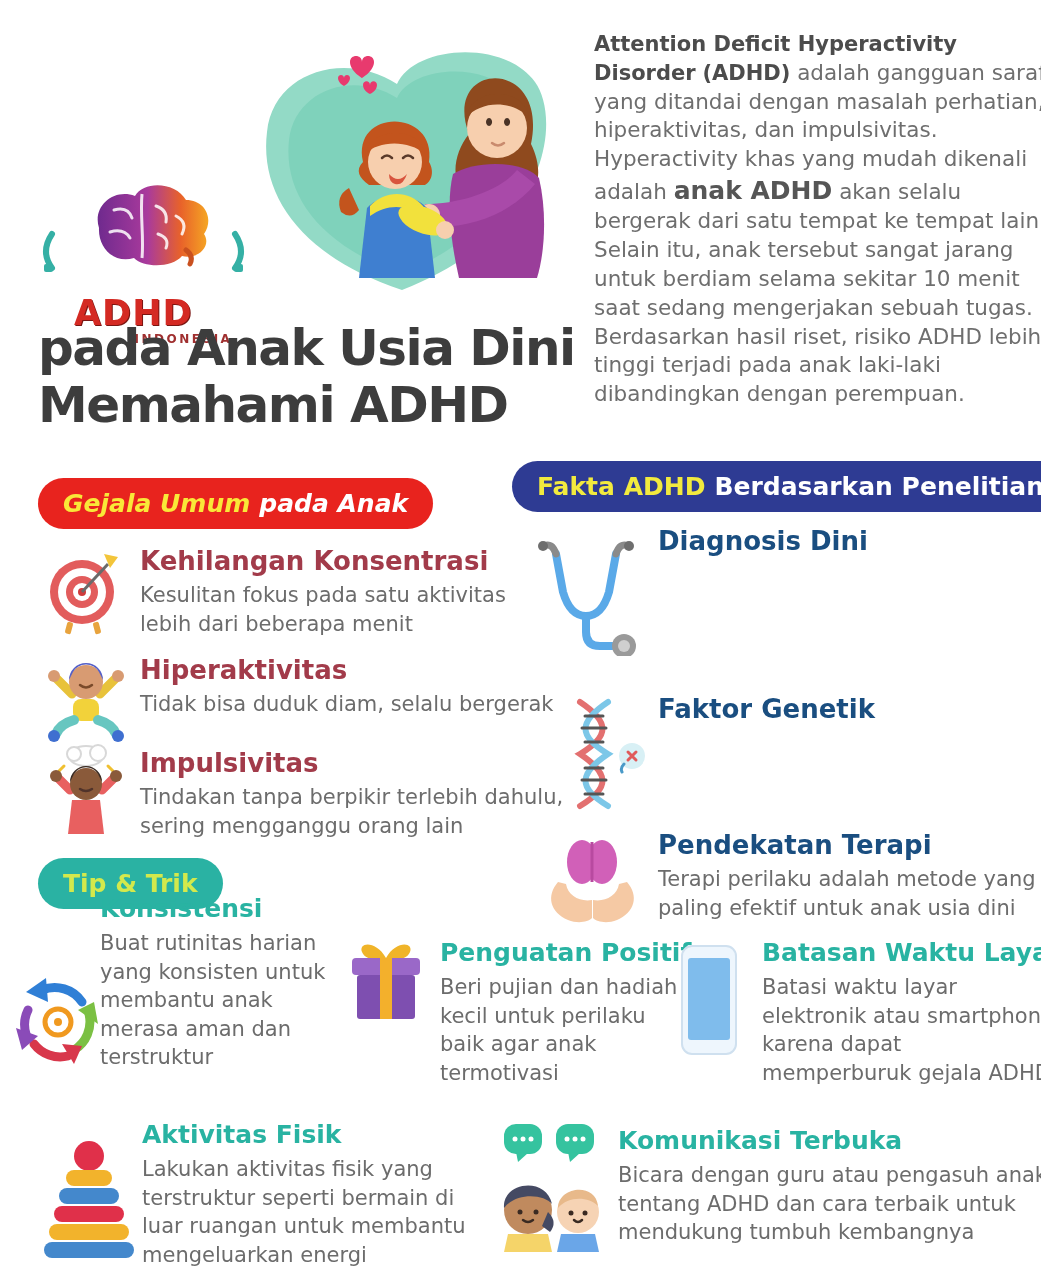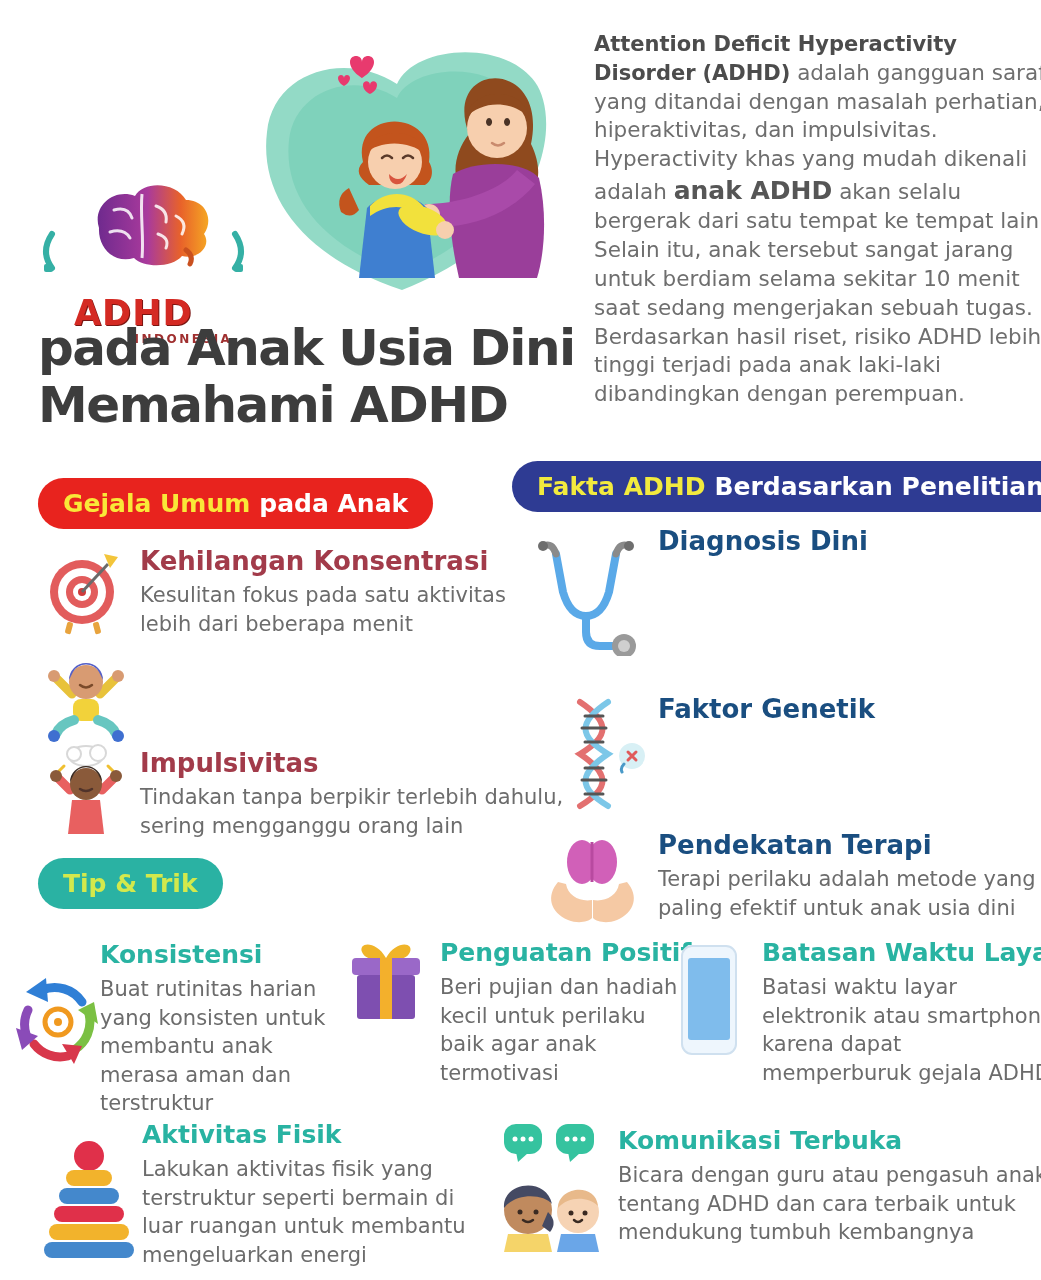--- a/index.html
+++ b/index.html
@@ -13,21 +13,21 @@
   .intro{color:#6e6e6e;font-size:21.5px;line-height:1.34;}
   .intro .big{font-size:21px;line-height:1.2;font-weight:bold;color:#4c4c4c;}
   .intro .emph{font-weight:bold;color:#565656;font-size:25px;}
   
   .main-title{font-size:50px;line-height:1.13;font-weight:bold;color:#3d3d3d;letter-spacing:-1.5px;}
   
   .pill{display:inline-flex;gap:9px;align-items:center;border-radius:32px;
         padding:11px 25px;font-weight:bold;font-size:25px;white-space:nowrap;}
   .pill .hl{display:inline-block;}
   .pill .rest{color:#ffffff;}
-  .pill-red{background:#e8231e;}  .pill-red .hl{color:#f9e838;}
+  .pill-red{background:#e8231e;font-style:italic;}  .pill-red .hl{color:#f9e838;}
   .pill-blue{background:#2e3b93;} .pill-blue .hl{color:#f2ea3e;}
   .pill-teal{background:#2ab2a3;} .pill-teal .hl{color:#d3e94c;}
   
   .item-title-red{font-size:26px;font-weight:bold;color:#a23b4a;margin:0 0 5px 0;}
   .item-title-blue{font-size:26px;font-weight:bold;color:#1a4e80;margin:0 0 5px 0;}
   .item-title-teal{font-size:25px;font-weight:bold;color:#29b3a2;margin:0 0 6px 0;}
   .item-text{font-size:21px;line-height:1.36;color:#6c6c6c;margin:0;}
   .icon-box{display:flex;align-items:flex-start;justify-content:center;}
   svg{display:block;}
   
@@ -145,20 +145,24 @@
       <circle cx="42" cy="30" r="17" fill="#d89b72"></circle>
       <path d="M25 28 a17 17 0 0 1 34 0 l-4 -8 a15 15 0 0 0 -26 0 Z" fill="#5560c8"></path>
       <path d="M36 33 q6 5 12 0" fill="none" stroke="#7a4a2a" stroke-width="2.5" stroke-linecap="round"></path>
       <rect x="29" y="47" width="26" height="22" rx="8" fill="#f2d23a"></rect>
       <path d="M30 68 q-14 4 -18 14" stroke="#67c6c0" stroke-width="10" fill="none" stroke-linecap="round"></path>
       <path d="M54 68 q14 4 18 14" stroke="#67c6c0" stroke-width="10" fill="none" stroke-linecap="round"></path>
       <circle cx="10" cy="84" r="6" fill="#3f6fd0"></circle>
         <circle cx="74" cy="84" r="6" fill="#3f6fd0"></circle>
     </svg>
   </div>
+  <div class="abs" style="left:140px;top:655px;width:430px;">
+    <p class="item-title-red">Hiperaktivitas</p>
+    <p class="item-text">Tidak bisa duduk diam, selalu bergerak</p>
+  </div>
 
   <div class="abs icon-box" style="left:44px;top:742px;width:84px;">
     <svg width="84" height="96" viewBox="0 0 84 96">
       <ellipse cx="42" cy="14" rx="17" ry="10" fill="#ffffff" stroke="#d8d8d8" stroke-width="2"></ellipse>
       <circle cx="30" cy="12" r="7" fill="#ffffff" stroke="#d8d8d8" stroke-width="2"></circle>
       <circle cx="54" cy="11" r="8" fill="#ffffff" stroke="#d8d8d8" stroke-width="2"></circle>
       <path d="M20 24 l-5 5 M64 24 l5 5" stroke="#f0c030" stroke-width="3" stroke-linecap="round"></path>
       <path d="M14 36 L26 48" stroke="#e86060" stroke-width="9" stroke-linecap="round"></path>
       <path d="M70 36 L58 48" stroke="#e86060" stroke-width="9" stroke-linecap="round"></path>
       <circle cx="12" cy="34" r="6" fill="#8a5a3a"></circle>
@@ -219,21 +223,21 @@
   </div>
   <div class="abs" style="left:658px;top:830px;width:400px;">
     <p class="item-title-blue">Pendekatan Terapi</p>
     <p class="item-text" style="width:385px;">Terapi perilaku adalah metode yang paling efektif untuk anak usia dini</p>
   </div>
 
   <div class="abs pill pill-teal" style="left:38px;top:858px;">
     <span class="hl">Tip &amp; Trik</span>
   </div>
 
-  <div class="abs" style="left:100px;top:940px;width:250px;">
+  <div class="abs" style="left:100px;top:894px;width:250px;">
     <p class="item-title-teal">Konsistensi</p>
     <p class="item-text">Buat rutinitas harian yang konsisten untuk membantu anak merasa aman dan terstruktur</p>
   </div>
   <div class="abs icon-box" style="left:12px;top:972px;width:90px;">
     <svg width="90" height="95" viewBox="0 0 90 95">
       <circle cx="46" cy="50" r="13" fill="#ffffff" stroke="#f0991f" stroke-width="5"></circle>
       <circle cx="46" cy="50" r="4" fill="#f0991f"></circle>
       <path d="M70 30 A33 33 0 0 0 30 18" fill="none" stroke="#2f7fd6" stroke-width="9" stroke-linecap="round"></path>
       <polygon points="34,6 14,20 36,30" fill="#2f7fd6"></polygon>
       <path d="M62 78 A33 33 0 0 0 77 42" fill="none" stroke="#7bc043" stroke-width="9" stroke-linecap="round"></path>

